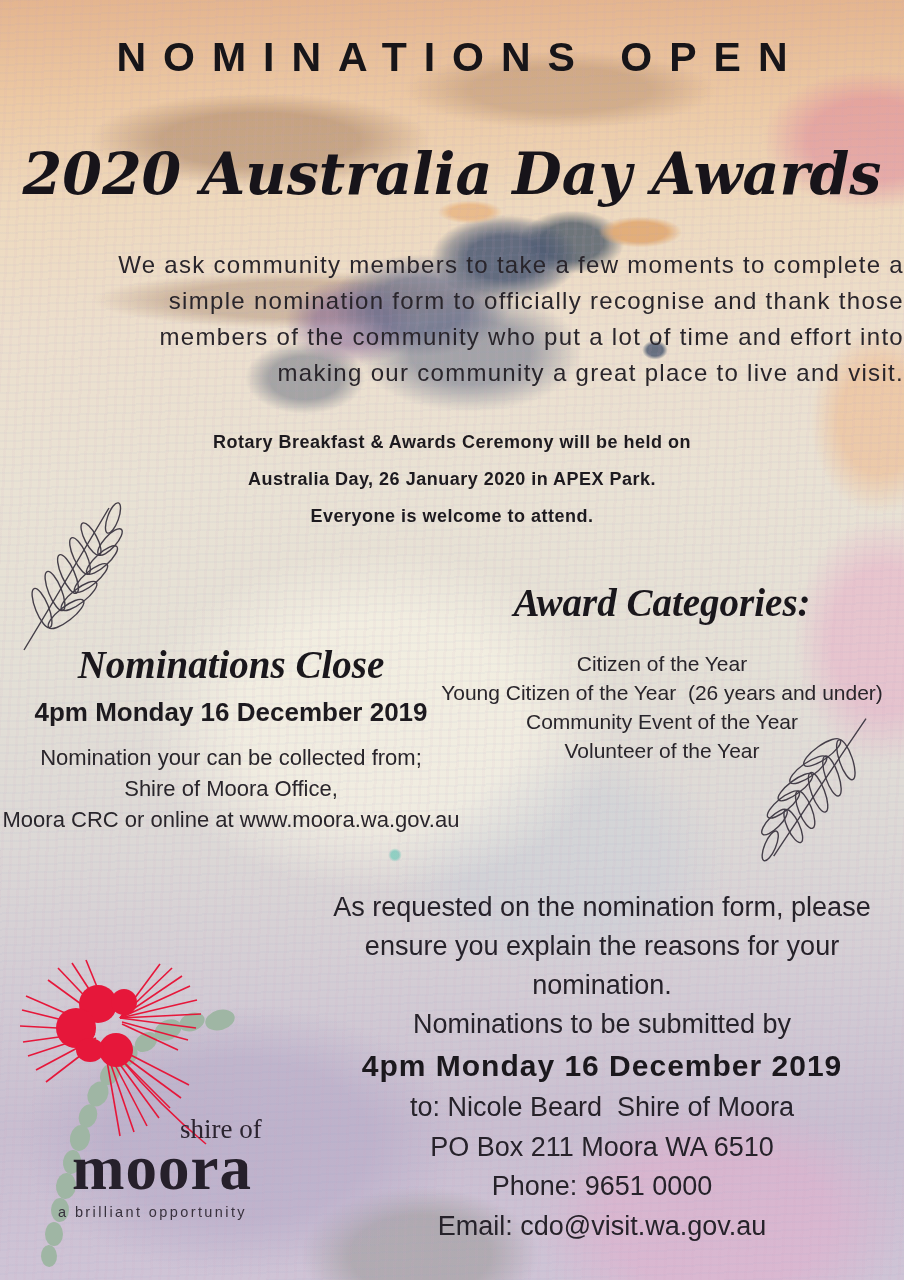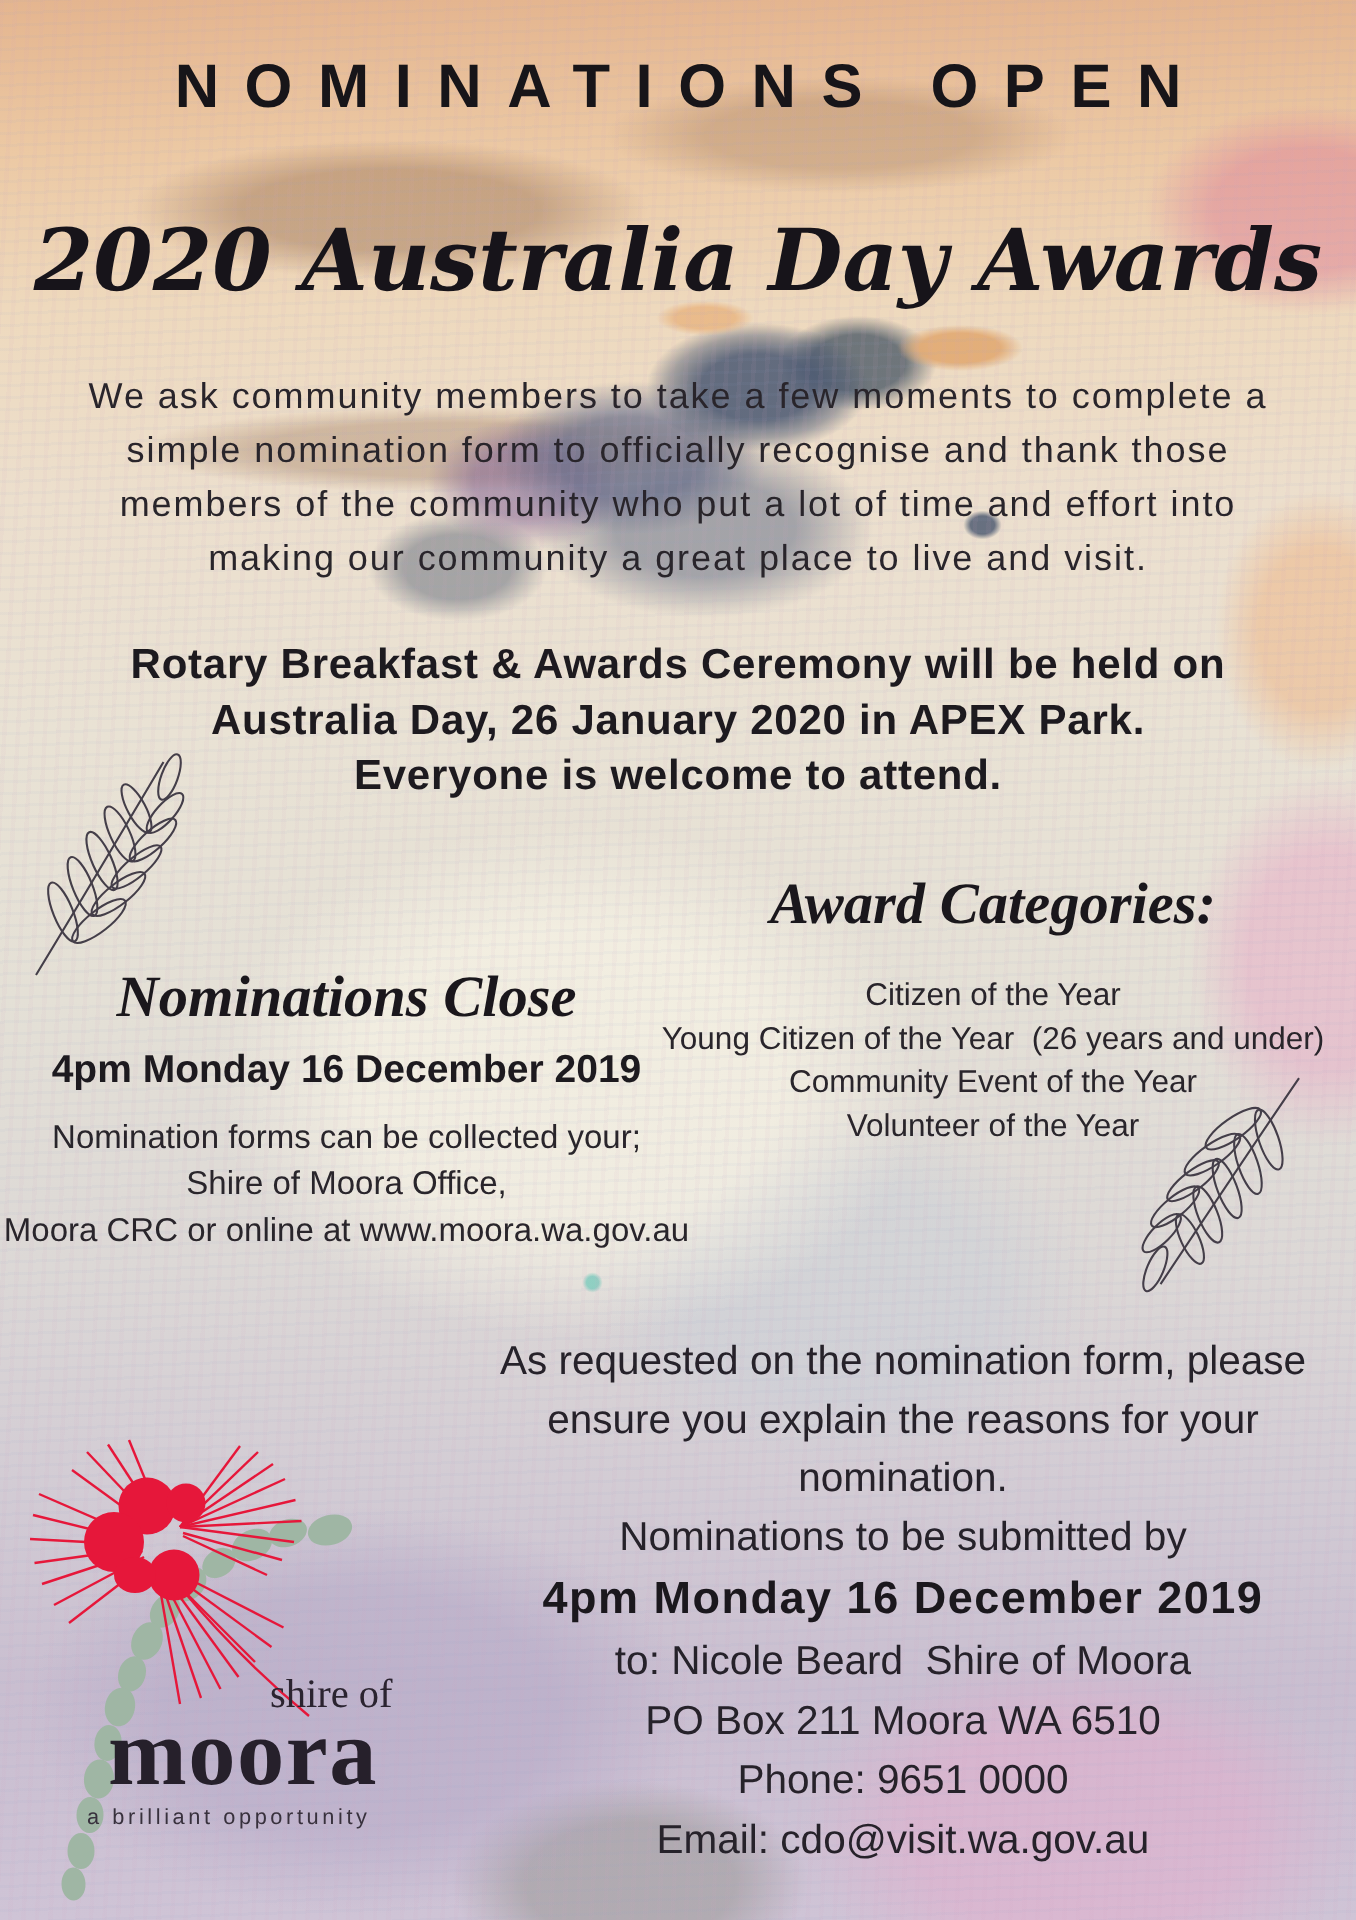--- a/index.html
+++ b/index.html
@@ -39,23 +39,23 @@
     left:0;top:34px;width:904px;
     font-weight:800;font-size:41px;letter-spacing:17px;padding-left:17px;box-sizing:border-box;
     color:#171519;
   }
   .title{
     left:0;top:140px;width:904px;
     font-family:"DejaVu Serif",serif;font-style:italic;font-weight:700;
     font-size:57px;color:#17141a;letter-spacing:0px;
   }
   .intro{left:0;top:247px;width:904px;}
-  .intro div{font-size:24px;line-height:36px;letter-spacing:1.3px;color:#29252b;white-space:pre-wrap;}
+  .intro div{font-size:24px;line-height:36px;letter-spacing:1.3px;color:#29252b;white-space:pre-wrap;text-align:right;}
   .ceremony{left:0;top:424px;width:904px;}
-  .ceremony div{font-size:28px;line-height:37px;font-weight:800;letter-spacing:0.5px;color:#1d1a1f;white-space:pre-wrap;text-align:center;}
+  .ceremony div{font-size:18px;line-height:37px;font-weight:800;letter-spacing:0.5px;color:#1d1a1f;white-space:pre-wrap;text-align:center;}
   .script-h{
     font-family:Liberation Serif, serif;font-style:italic;font-weight:700;
     font-size:39px;color:#1a171c;
   }
   .left-col{left:0;top:642px;width:462px;}
   .left-col .deadline{margin-top:10px;font-size:26px;font-weight:800;color:#1d1a1f;}
   .left-col .small-lines{margin-top:14px;}
   .left-col .small-lines div{font-size:22px;line-height:31px;color:#29252b;white-space:pre-wrap;}
   .right-col{left:420px;top:580px;width:484px;}
   .right-col .cats{margin-top:24px;}
@@ -123,21 +123,21 @@
       <ellipse cx="88" cy="68" rx="20" ry="6.5" transform="rotate(-42 88 68)"></ellipse>
       <ellipse cx="96" cy="50" rx="17" ry="6" transform="rotate(-48 96 50)"></ellipse>
       <ellipse cx="99" cy="26" rx="16" ry="5.5" transform="rotate(-70 99 26)"></ellipse>
     </g>
   </svg>
 
   <div class="abs ctr left-col">
     <div class="script-h">Nominations Close</div>
     <div class="deadline">4pm Monday 16 December 2019</div>
     <div class="small-lines">
-      <div>Nomination forms can be collected your;</div>
+      <div>Nomination your can be collected from;</div>
       <div>Shire of Moora Office,</div>
       <div>Moora CRC or online at www.moora.wa.gov.au</div>
     </div>
   </div>
 
   <div class="abs ctr right-col">
     <div class="script-h">Award Categories:</div>
     <div class="cats">
       <div>Citizen of the Year</div>
       <div>Young Citizen of the Year  (26 years and under)</div>

